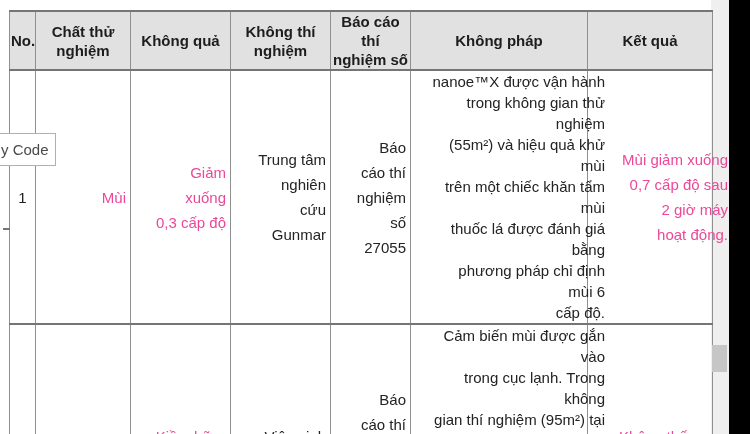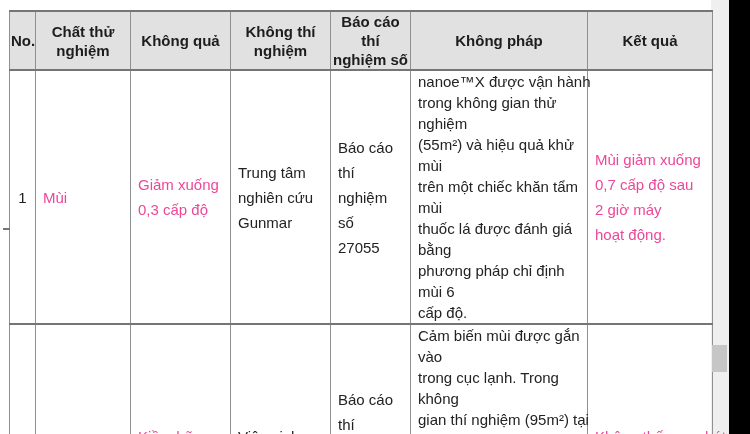--- a/index.html
+++ b/index.html
@@ -22,21 +22,21 @@
   .results thead th {
     background:var(--header_bg,#e1e1e1);
     border-top:2px solid var(--border_dark,#757575);
     border-bottom:2px solid var(--border_dark,#757575);
     height:48px; font-size:15px; font-weight:bold; color:#1d1d1d;
     text-align:center; vertical-align:middle; line-height:19px;
     white-space:pre-line; padding:0 1px;
   }
   .results td {
     font-size:15px; color:#232323; vertical-align:middle;
-    padding:0 4px 0 7px; line-height:25px; white-space:pre-line;
+    padding:0 4px 0 20px; line-height:25px; white-space:pre-line;text-align:right;
   }
   tr.r1 { height:166px; }
   tr.r2 { height:216px; }
   tr.r2 td { border-top:2px solid var(--border_dark,#757575); border-bottom:none; }
   td.b { font-weight:normal; color:#ec4899; }
   td.method { line-height:21px; padding-right:0; }
   td.no { text-align:center; padding:0; }
   .w94  { display:inline-block; width:94px; }
   .w120 { display:inline-block; width:120px; }
   .w142 { display:inline-block; width:142px; }
@@ -129,17 +129,20 @@
 tục 2 tiếng/ngày trong 9 ngày.</span></td>
         <td class="b"><span class="w142">Không thấy sự phát
 triển của nấm mốc
 sau 9 ngày.</span></td>
       </tr>
     </tbody>
   </table>
 
   <div class="sep-ext"></div>
 
+  <div class="code-overlay">
+    <span>y Code</span>
+  </div>
 
   <div class="scroll-thumb"></div>
   <div class="black-panel"></div>
 
 </div>
 
 </body></html>

